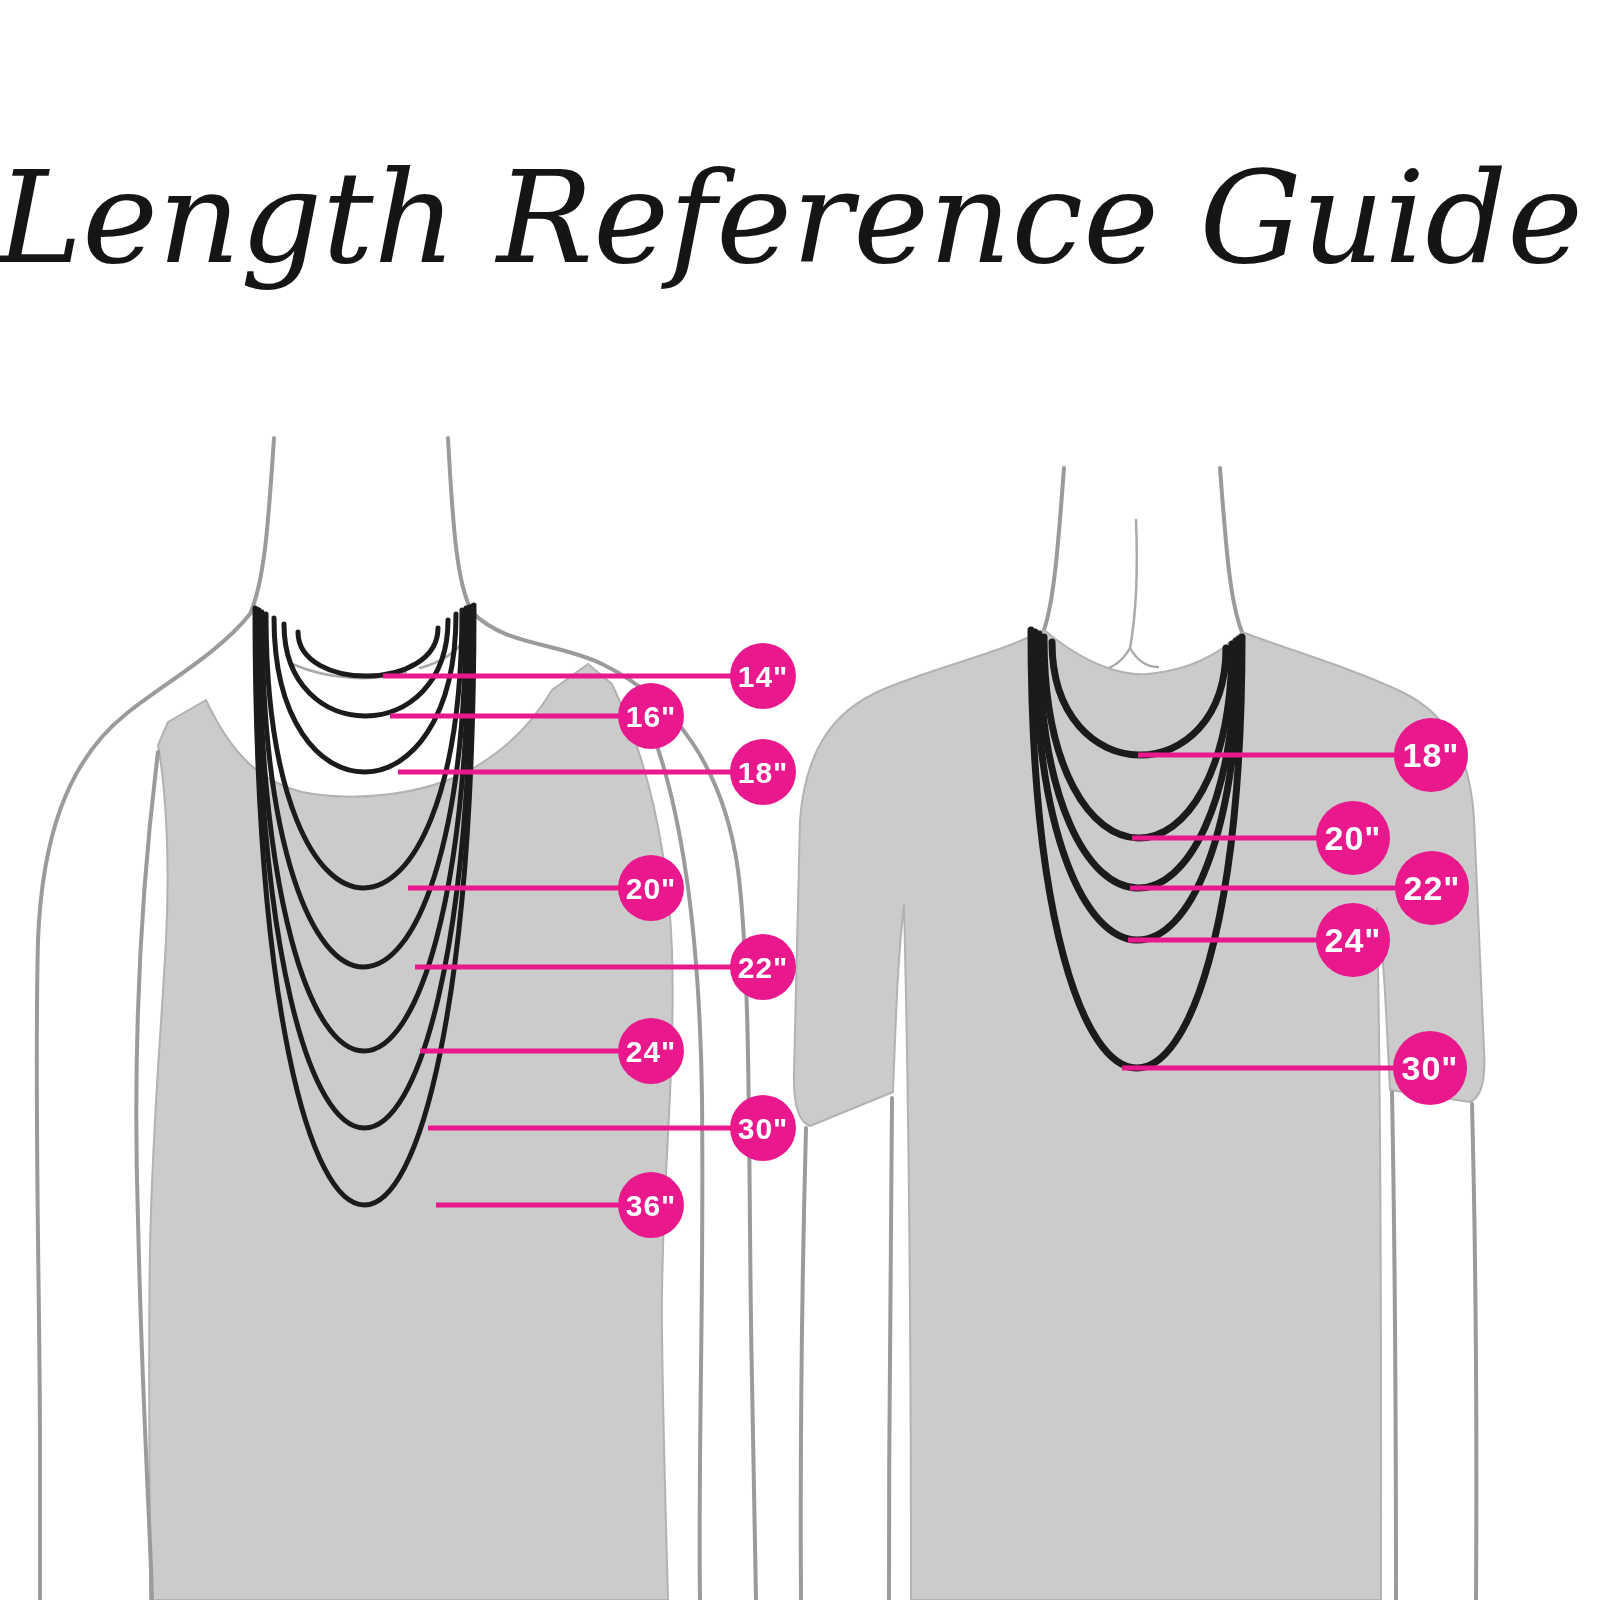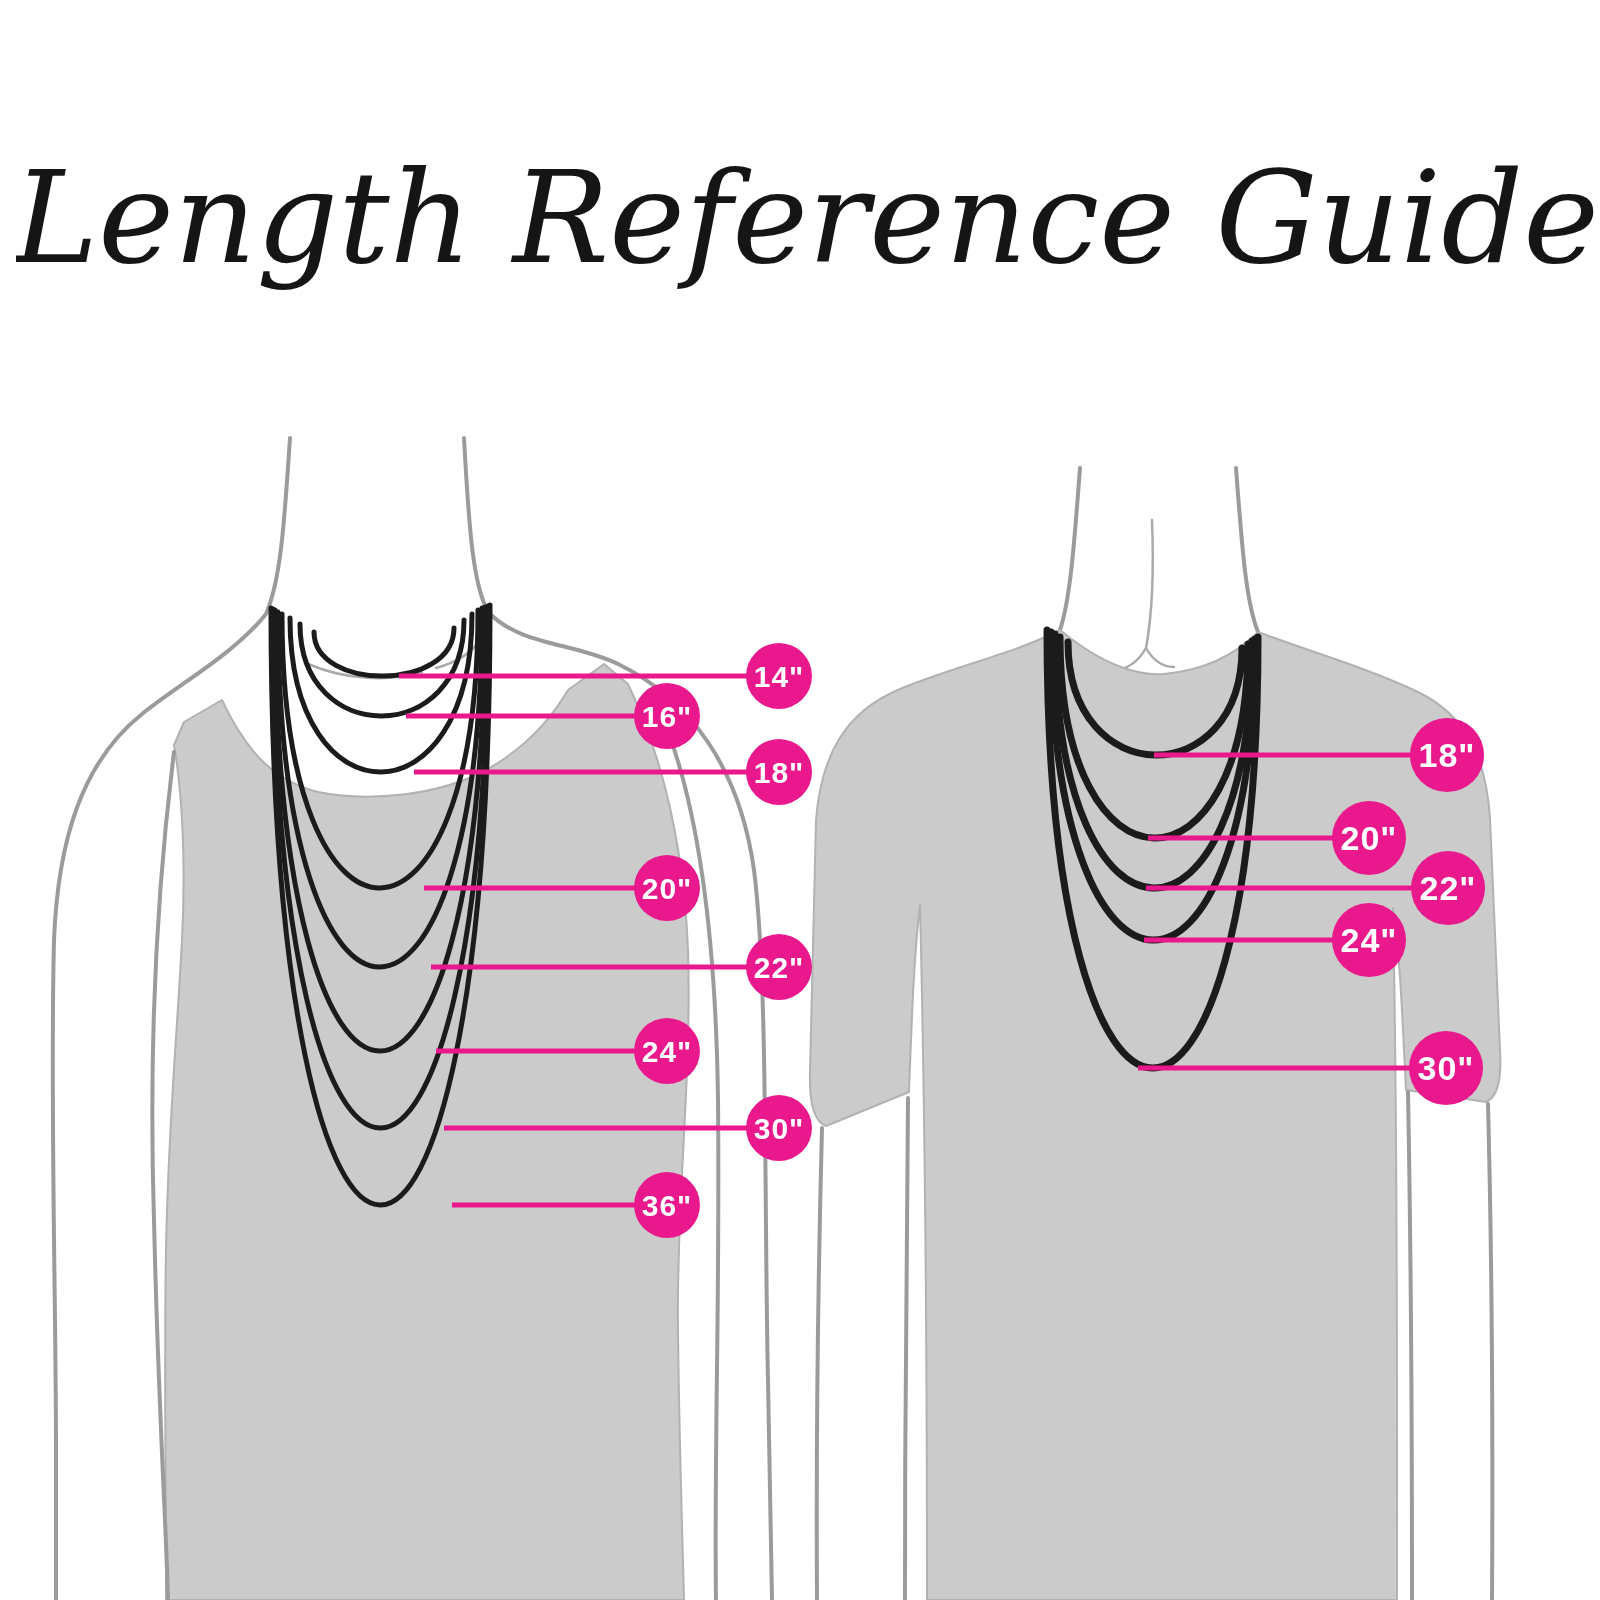--- a/index.html
+++ b/index.html
@@ -3,21 +3,21 @@
 <meta charset="utf-8">
 <style>
   :root{
     --pink:#e9188c;
     --necklace:#1b1b1b;
     --fig-line:#9b9b9b;
     --garment:#cbcbcb;
     --bg:#ffffff;
   }
   html,body{margin:0;padding:0;background:var(--bg);}
-  .stage{width:1304px;height:1600px;background:var(--bg);margin-left:16px;}
+  .stage{width:1304px;height:1600px;background:var(--bg);}
   svg{display:block;}
   .title-text{
     font-family:"DejaVu Serif",serif;
     font-style:italic;
     fill:#151515;
     text-anchor:middle;
     font-size:128px;
   }
   .outline{fill:none;stroke:var(--fig-line);stroke-width:4;stroke-linecap:round;}
   .thin{stroke-width:2.5;opacity:.85;}

